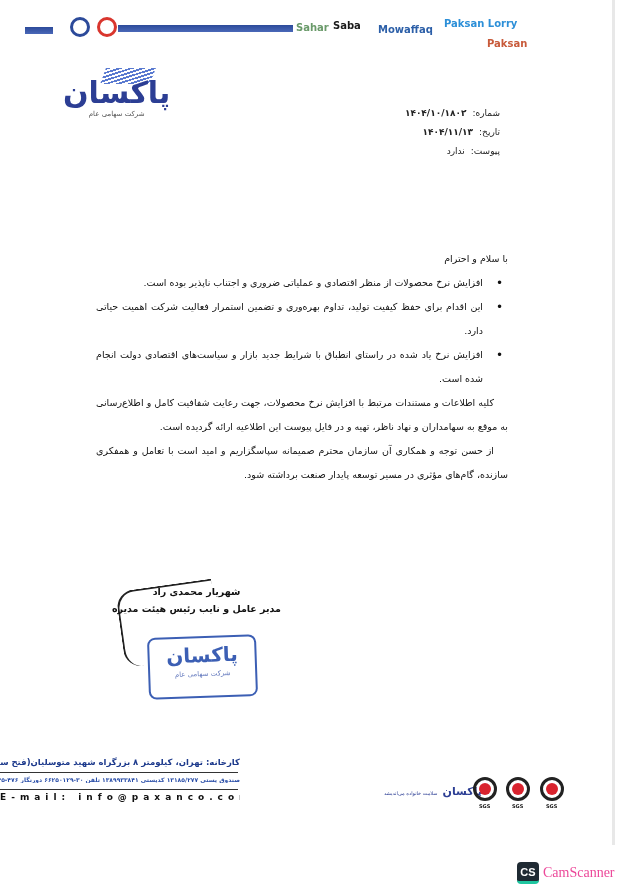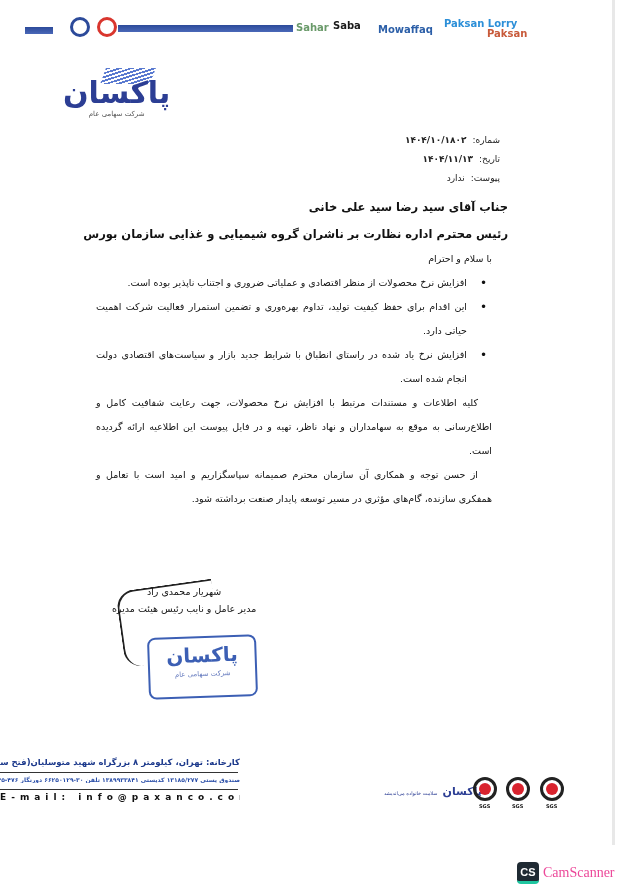--- a/index.html
+++ b/index.html
@@ -14,34 +14,34 @@
   .bar2 { left:118px; top:25px; width:175px; }
   .hdr-logo { position:absolute; font-size:10px; font-weight:bold; direction:rtl; white-space:nowrap; }
   .circle-logo { position:absolute; width:20px; height:20px; border-radius:50%; border:3px solid; box-sizing:border-box; }
 
   .brand { position:absolute; left:63px; top:78px; direction:rtl; text-align:center; }
   .brand-name { font-size:30px; font-weight:bold; color:#2c3e94; line-height:30px; letter-spacing:-1px; }
   .brand-sub { font-size:7px; color:#555; margin-top:2px; }
   .brand-stripes { position:absolute; left:103px; top:68px; width:50px; height:16px;
      background:repeating-linear-gradient(160deg,#5a7ad0 0 2px,transparent 2px 4px); transform:skewX(-20deg); }
 
-  .meta { position:absolute; right:112px; top:131px; direction:rtl; font-size:9px; line-height:19px; color:#222; }
+  .meta { position:absolute; right:112px; top:104px; direction:rtl; font-size:9px; line-height:19px; color:#222; }
   .meta .lbl { margin-left:6px; }
   .meta .val { font-weight:bold; }
 
   .addressee { position:absolute; right:104px; top:194px; direction:rtl; font-weight:bold; font-size:11.5px; line-height:27px; }
 
-  .body { position:absolute; right:120px; left:96px; top:247px; direction:rtl; font-size:9.5px; line-height:24px; text-align:justify; }
+  .body { position:absolute; right:104px; left:96px; top:247px; direction:rtl; font-size:9.5px; line-height:24px; text-align:justify; }
   .body p { margin:0; }
   .indent { text-indent:14px; }
   .body ul { margin:0; padding:0 25px 0 0; list-style:none; }
   .body li { position:relative; }
   .body li::before { content:"•"; position:absolute; right:-20px; top:0; font-size:12px; }
 
-  .sig { position:absolute; left:112px; top:583px; direction:rtl; text-align:center; font-weight:normal; font-size:9.5px; line-height:17px; }
+  .sig { position:absolute; left:112px; top:583px; direction:rtl; text-align:center; font-weight:bold; font-size:9.5px; line-height:17px; }
   .sig-stroke { position:absolute; left:120px; top:585px; width:95px; height:75px; border-left:2px solid #222; border-top:2px solid #222; border-radius:18px 0 0 18px; transform:rotate(-8deg); }
   .stamp { position:absolute; left:148px; top:636px; width:105px; height:58px; border:2px solid #3c5fb4; border-radius:8px;
            transform:rotate(-2deg); direction:rtl; text-align:center; color:#3c5fb4; }
   .stamp-name { font-size:20px; font-weight:bold; margin-top:6px; line-height:22px; }
   .stamp-sub { font-size:7px; margin-top:4px; color:#6a7fc0; }
 
   .footer-rule { position:absolute; left:0; width:238px; height:1px; background:#333; }
   .footer-line { position:absolute; left:0; width:240px; direction:rtl; white-space:nowrap; overflow:hidden; font-weight:bold; }
   .f1 { top:757px; font-size:8.5px; color:#1d3a8c; }
   .f2 { top:776px; font-size:6px; color:#2a4ea8; }
@@ -64,38 +64,34 @@
 
 <div class="page">
   <div class="hdr-bar bar1"></div>
   <div class="circle-logo" style="left:70px;top:17px;border-color:#2c4a9a;"></div>
   <div class="circle-logo" style="left:97px;top:17px;border-color:#d9362e;"></div>
   <div class="hdr-bar bar2"></div>
   <div class="hdr-logo" style="left:296px;top:22px;color:#6a9a6a;">Sahar</div>
   <div class="hdr-logo" style="left:333px;top:20px;color:#1a1a1a;font-size:10px;">Saba</div>
   <div class="hdr-logo" style="left:378px;top:24px;color:#2c5fa8;">Mowaffaq</div>
   <div class="hdr-logo" style="left:444px;top:18px;color:#2c8fd8;text-align:center;">Paksan Lorry</div>
-  <div class="hdr-logo" style="left:487px;top:28px;color:#c85a3a;">Paksan</div>
+  <div class="hdr-logo" style="left:487px;top:38px;color:#c85a3a;">Paksan</div>
 
   <div class="brand-stripes"></div>
   <div class="brand">
     <div class="brand-name">پاکسان</div>
     <div class="brand-sub">شرکت سهامی عام</div>
   </div>
 
   <div class="meta">
     <div><span class="lbl">شماره:</span><span class="val">۱۴۰۴/۱۰/۱۸۰۲</span></div>
     <div><span class="lbl">تاریخ:</span><span class="val">۱۴۰۴/۱۱/۱۳</span></div>
     <div><span class="lbl">پیوست:</span><span>ندارد</span></div>
   </div>
 
-  <div class="addressee">
-    <div>جناب آقای سید رضا سید علی خانی</div>
-    <div>رئیس محترم اداره نظارت بر ناشران گروه شیمیایی و غذایی سازمان بورس</div>
-  </div>
 
   <div class="body">
     <p>با سلام و احترام</p>
     <ul>
       <li>افزایش نرخ محصولات از منظر اقتصادی و عملیاتی ضروری و اجتناب ناپذیر بوده است.</li>
       <li>این اقدام برای حفظ کیفیت تولید، تداوم بهره‌وری و تضمین استمرار فعالیت شرکت اهمیت حیاتی دارد.</li>
       <li>افزایش نرخ یاد شده در راستای انطباق با شرایط جدید بازار و سیاست‌های اقتصادی دولت انجام شده است.</li>
     </ul>
     <p class="indent">کلیه اطلاعات و مستندات مرتبط با افزایش نرخ محصولات، جهت رعایت شفافیت کامل و اطلاع‌رسانی به موقع به سهامداران و نهاد ناظر، تهیه و در فایل پیوست این اطلاعیه ارائه گردیده است.</p>
     <p class="indent">از حسن توجه و همکاری آن سازمان محترم صمیمانه سپاسگزاریم و امید است با تعامل و همفکری سازنده، گام‌های مؤثری در مسیر توسعه پایدار صنعت برداشته شود.</p>

